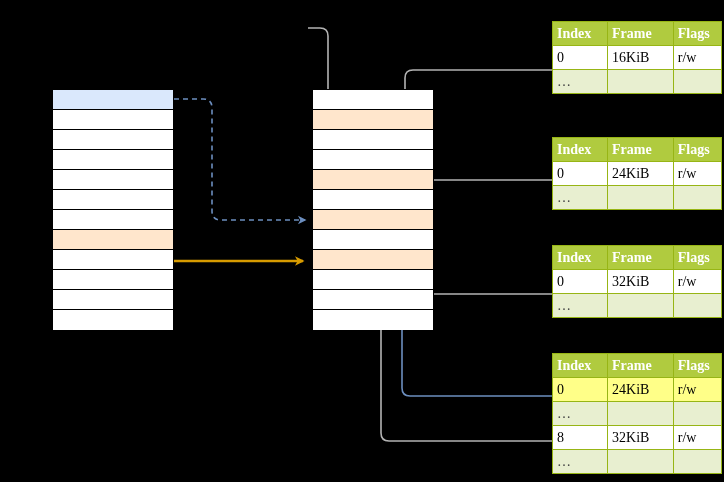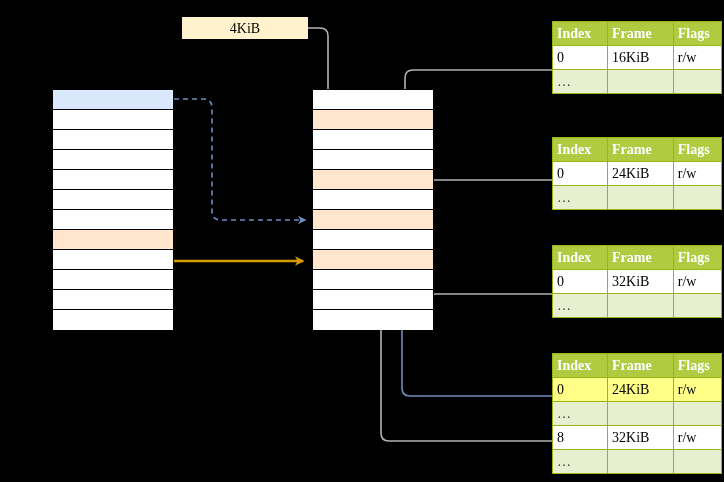--- a/index.html
+++ b/index.html
@@ -84,21 +84,20 @@
 
     <g>
       <path d="M174,261 L303,261" fill="none" stroke="#d79b00" stroke-width="2.4" marker-end="url(#ar-orange)"></path>
     </g>
 
     <g>
       <path d="M552,396 L410,396 Q402,396 402,388 L402,228" fill="none" stroke="#6c8ebf" stroke-width="1.6" marker-end="url(#ar-blue)"></path>
     </g>
   </svg>
 
-  <div class="tagbox" style="left:182px;top:17px;width:126px;height:22px;">4KiB</div>
 
   <div class="memcol" id="left-col" style="left:52px;top:89px;width:122px;height:240px;">
       <div class="memrow blue"></div>
       <div class="memrow"></div>
       <div class="memrow"></div>
       <div class="memrow"></div>
       <div class="memrow"></div>
       <div class="memrow"></div>
       <div class="memrow"></div>
       <div class="memrow peach"></div>

